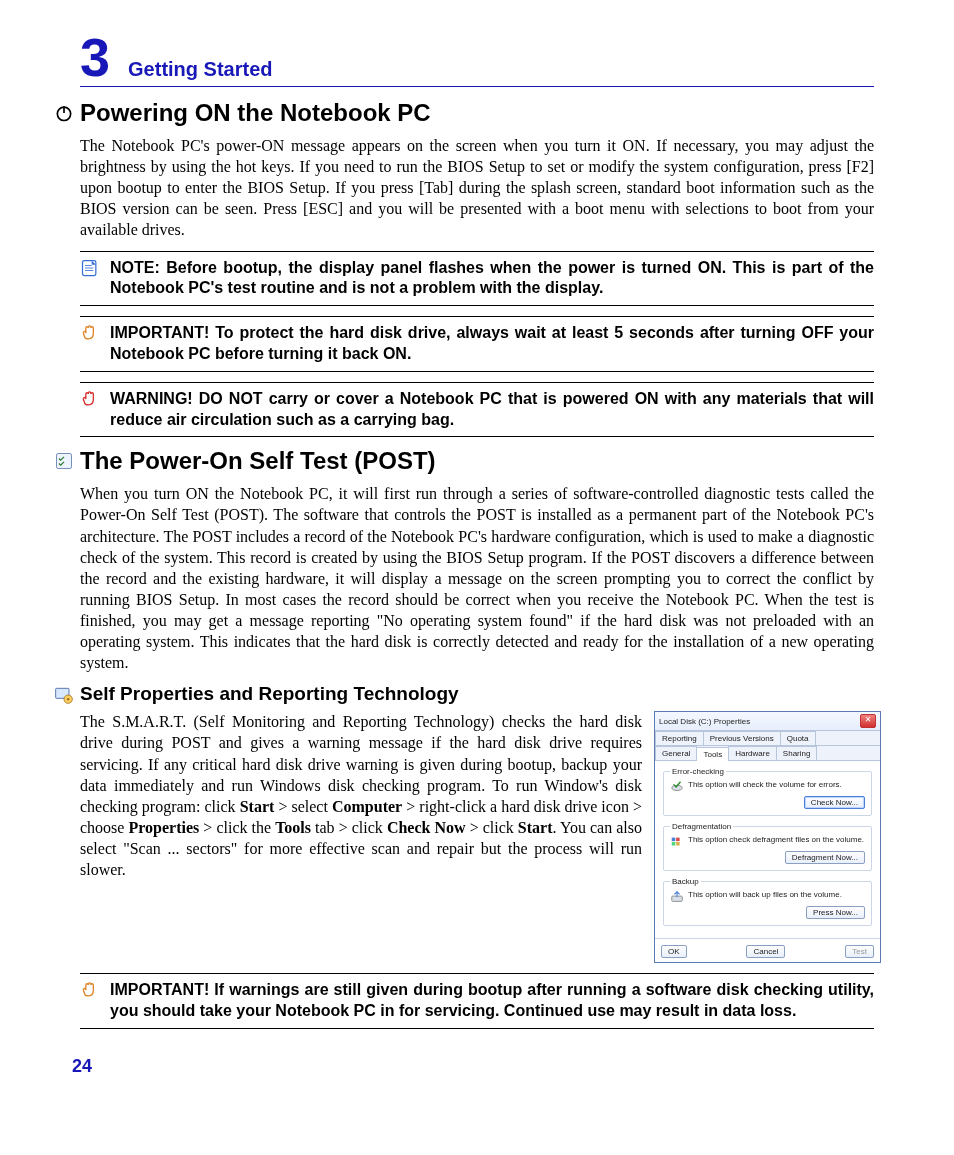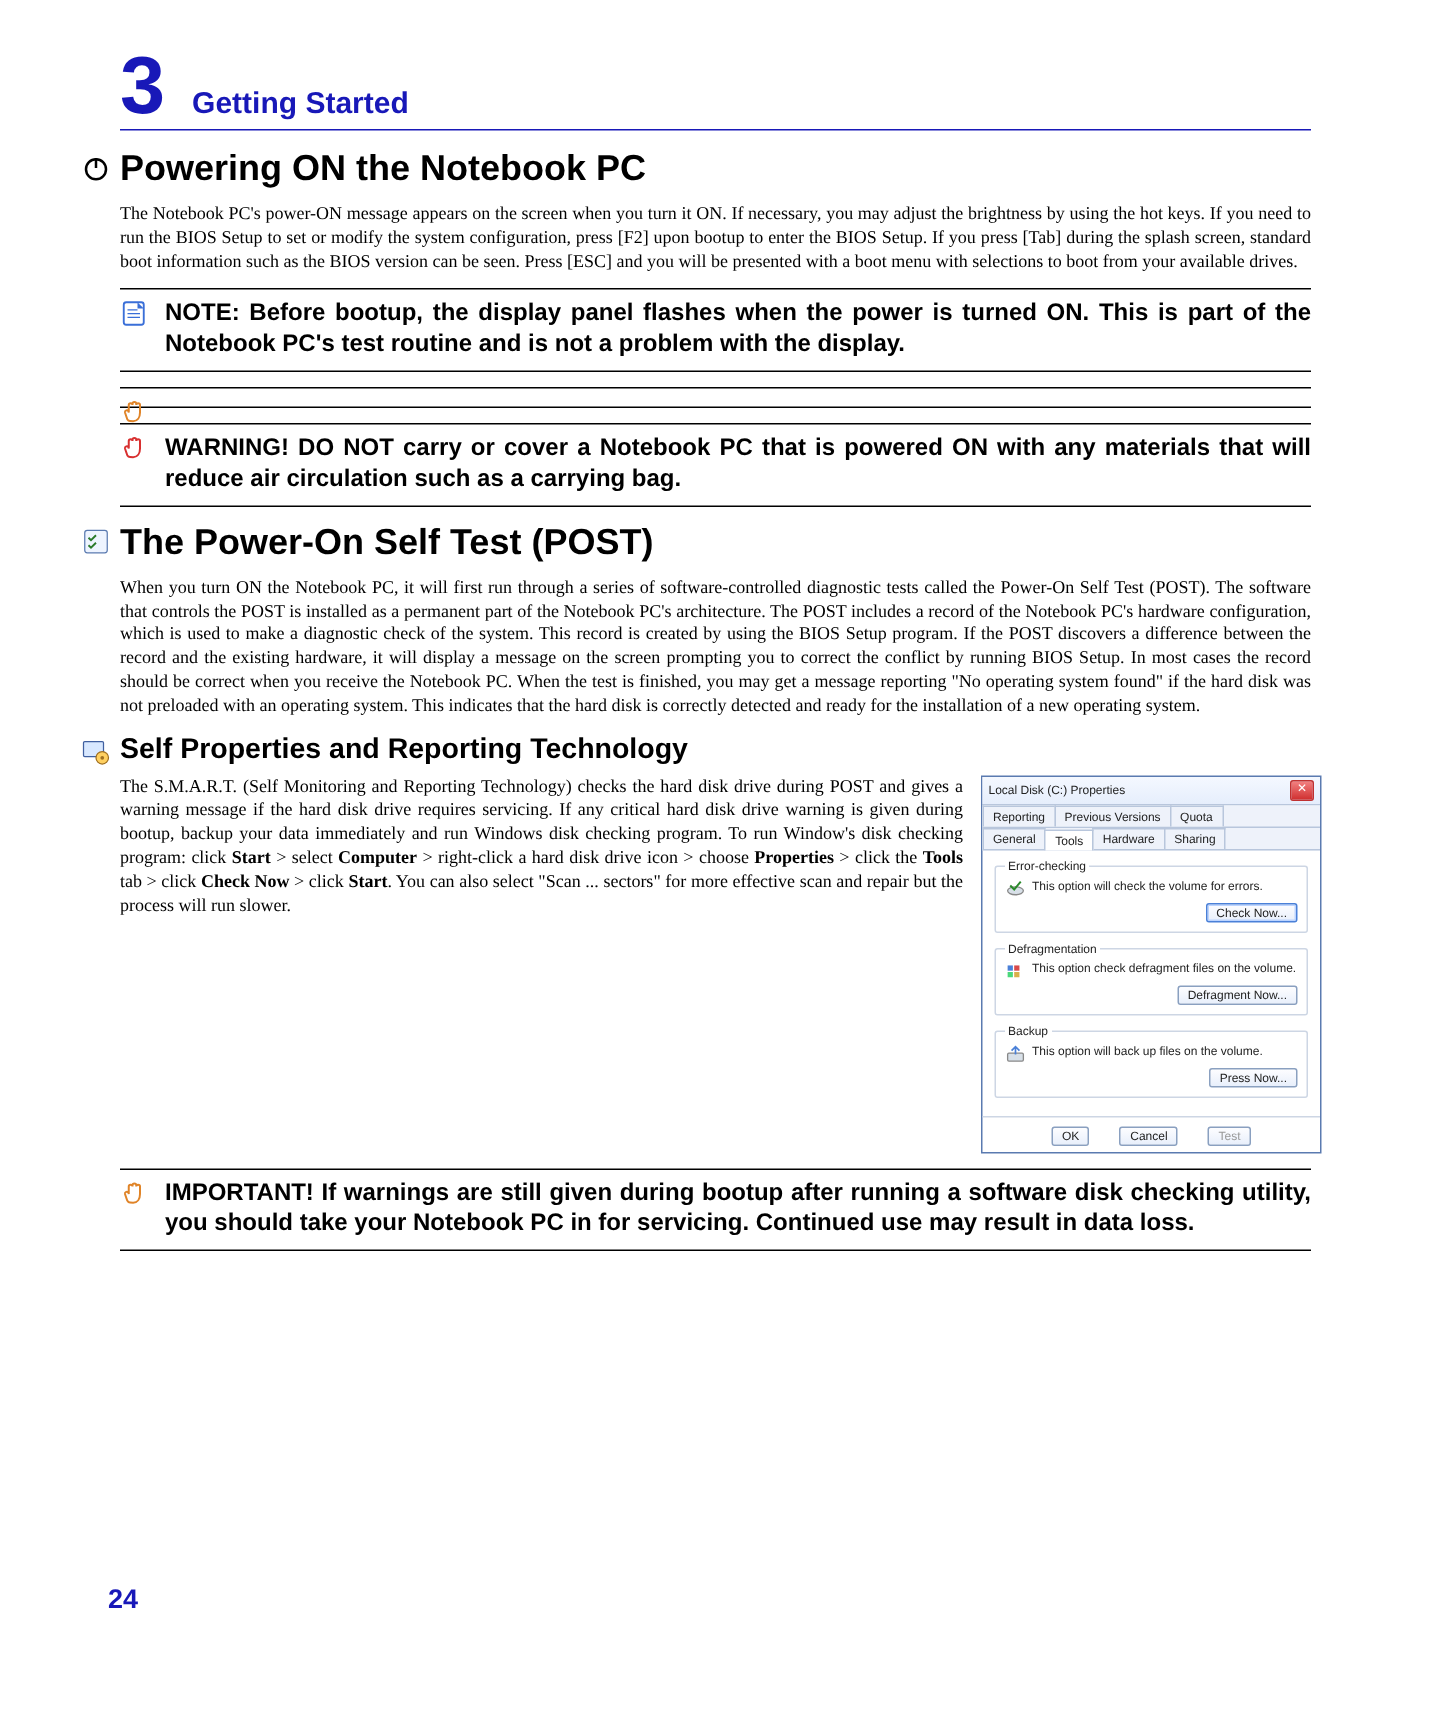--- a/index.html
+++ b/index.html
@@ -53,21 +53,21 @@
   }
   .h2 {
     font-family: "Helvetica Neue", Helvetica, Arial, sans-serif;
     font-size: 19px;
     font-weight: 700;
     color: #000;
     margin: 10px 0 6px 0;
     position: relative;
   }
   .body-text {
-    font-size: 12px;
+    font-size: 16px;
     line-height: 1.32;
     text-align: justify;
     margin: 0 0 10px 0;
   }
   .callout {
     border-top: 1.5px solid #000;
     border-bottom: 1.5px solid #000;
     margin: 10px 0;
     padding: 6px 0 6px 30px;
     position: relative;
@@ -131,21 +131,21 @@
   .dlg-group { border:1px solid #cdd6e4; padding:4px 6px 6px 6px; margin-bottom:6px; border-radius:2px;}
   .dlg-group legend { font-size:8px; padding:0 2px;}
   .dlg-row { display:flex; align-items:flex-start; gap:4px;}
   .dlg-btn {
     display:inline-block; border:1px solid #8aa0c0;
     background:linear-gradient(#fdfdff,#e8effb);
     padding:1px 6px; border-radius:2px; font-size:8px;
     float:right; margin-top:2px;
   }
   .dlg-btn.primary { border-color:#4a80d8; box-shadow:0 0 0 1px #bcd4ff inset;}
-  .dlg-footer { display:flex; justify-content:center; gap:20px; padding:4px 6px; border-top:1px solid #cdd6e4;}
+  .dlg-footer { display:flex; justify-content:space-between; gap:20px; padding:4px 6px; border-top:1px solid #cdd6e4;}
   .dlg-mini-ico { width:14px; height:14px; flex-shrink:0; }
   .clearfix::after{content:"";display:table;clear:both;}
 </style>
 </head>
 <body>
 
 <div class="page">
 
   <div class="chapter-head">
     <span class="chapter-num">3</span>
@@ -175,20 +175,21 @@
     </span>
     <div class="callout-text">NOTE:  Before bootup, the display panel flashes when the power is turned ON. This is part of the Notebook PC's test routine and is not a problem with the display.</div>
   </div>
 
   <div class="callout">
     <span class="icon-col ico">
       <svg viewBox="0 0 24 24">
           <path d="M7 12V6a1.5 1.5 0 013 0V5a1.5 1.5 0 013 0v1a1.5 1.5 0 013 0v6c0 4-2 7-5.5 7S6 19 5 15l-1-3a1.5 1.5 0 012.8-1z" fill="none" stroke="#e08428" stroke-width="1.6"></path>
         </svg>
     </span>
+    <div class="callout-text">IMPORTANT!  To protect the hard disk drive, always wait at least 5 seconds after turning OFF your Notebook PC before turning it back ON.</div>
   </div>
 
   <div class="callout">
     <span class="icon-col ico">
       <svg viewBox="0 0 24 24">
           <path d="M7 12V6a1.5 1.5 0 013 0V5a1.5 1.5 0 013 0v1a1.5 1.5 0 013 0v6c0 4-2 7-5.5 7S6 19 5 15l-1-3a1.5 1.5 0 012.8-1z" fill="none" stroke="#d83030" stroke-width="1.6"></path>
         </svg>
     </span>
     <div class="callout-text">WARNING! DO NOT carry or cover a Notebook PC that is powered ON with any materials that will reduce air circulation such as a carrying bag.</div>
   </div>

